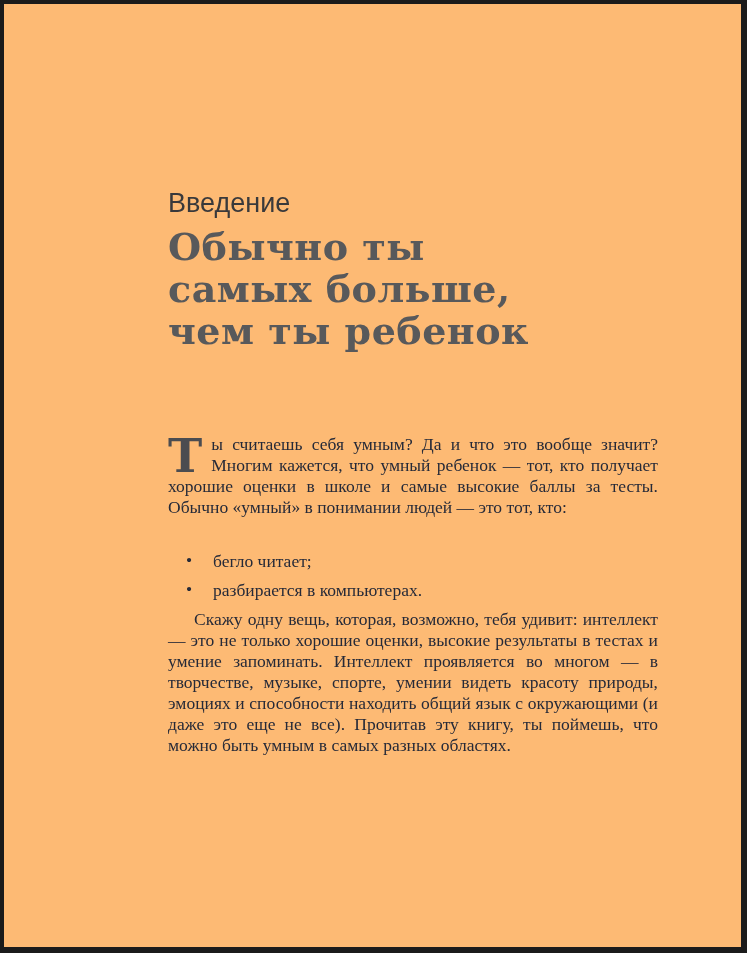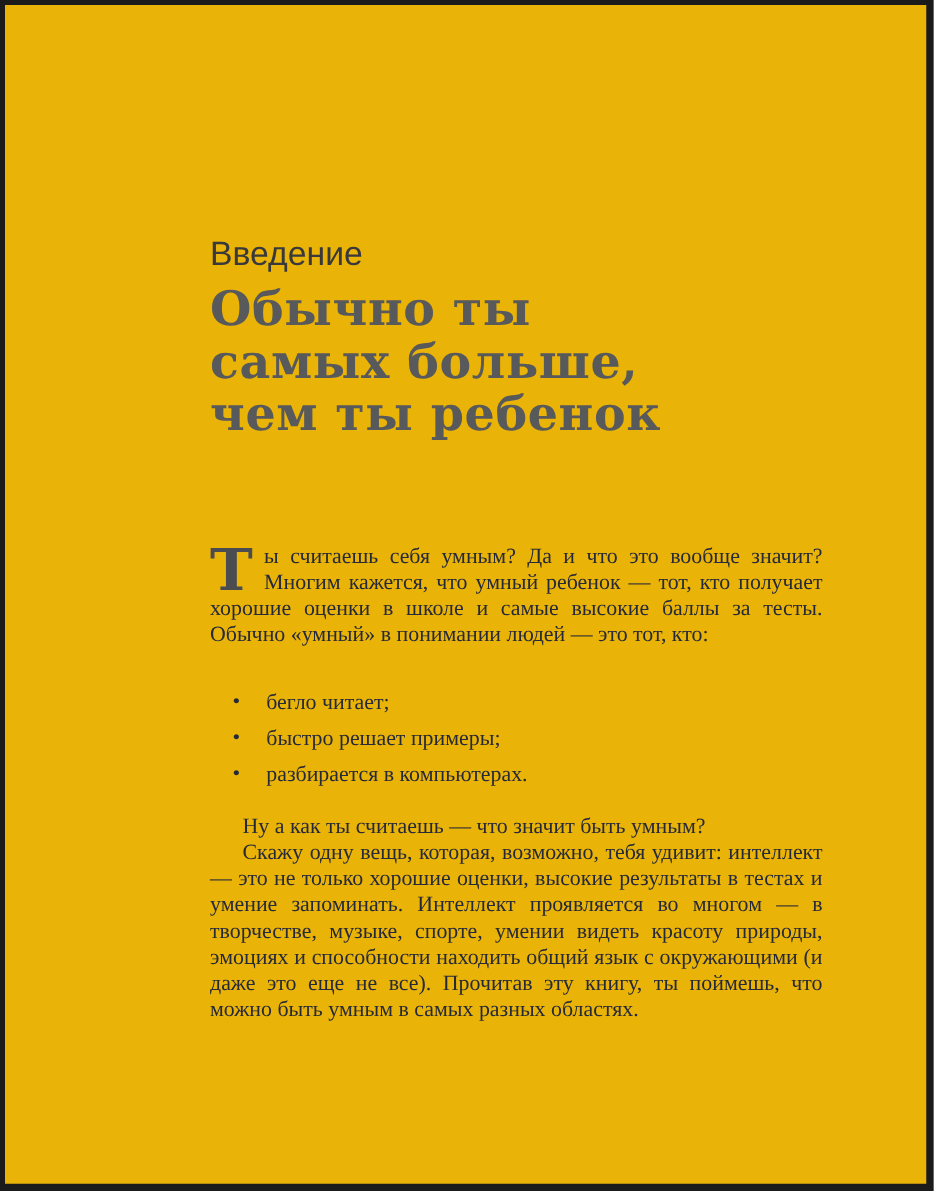--- a/index.html
+++ b/index.html
@@ -5,21 +5,21 @@
   * { margin: 0; padding: 0; box-sizing: border-box; }
   html, body {
     width: 747px; height: 953px;
     background: #ffffff;
     overflow: hidden;
     font-family: "Liberation Serif", serif;
   }
   .page {
     position: relative;
     width: 747px; height: 953px;
-    background: #eab308;
+    background: #fdba74;
     border-style: solid;
     border-color: #1b1b1b;
     border-width: 4px 6px 6px 4px;
   }
   .content {
     position: absolute;
     left: 164px; 
     top: 0;
     width: 490px;
   }
@@ -84,22 +84,20 @@
   <div class="content">
 
     <div class="kicker">Введение</div>
 
     <h1 class="title"><span>Обычно ты</span><br><span>самых больше,</span><br><span>чем ты ребенок</span></h1>
 
     <p class="body-text lead"><span class="dropcap">Т</span><span>ы считаешь себя умным? Да и что это вообще значит? Многим кажется, что умный ребенок — тот, кто получает хорошие оценки в школе и самые высокие баллы за тесты. Обычно «умный» в понимании людей — это тот, кто:</span></p>
 
     <ul class="bullets body-text">
       <li>бегло читает;</li>
-      <li>быстро решает примеры;</li>
       <li>разбирается в компьютерах.</li>
     </ul>
 
-    <p class="body-text indent question">Ну а как ты считаешь — что значит быть умным?</p>
 
     <p class="body-text indent">Скажу одну вещь, которая, возможно, тебя удивит: интеллект — это не только хорошие оценки, высокие результаты в тестах и умение запоминать. Интеллект проявляется во многом — в творчестве, музыке, спорте, умении видеть красоту природы, эмоциях и способности находить общий язык с окружающими (и даже это еще не все). Прочитав эту книгу, ты поймешь, что можно быть умным в самых разных областях.</p>
 
   </div>
 </div>
 
 </body></html>

